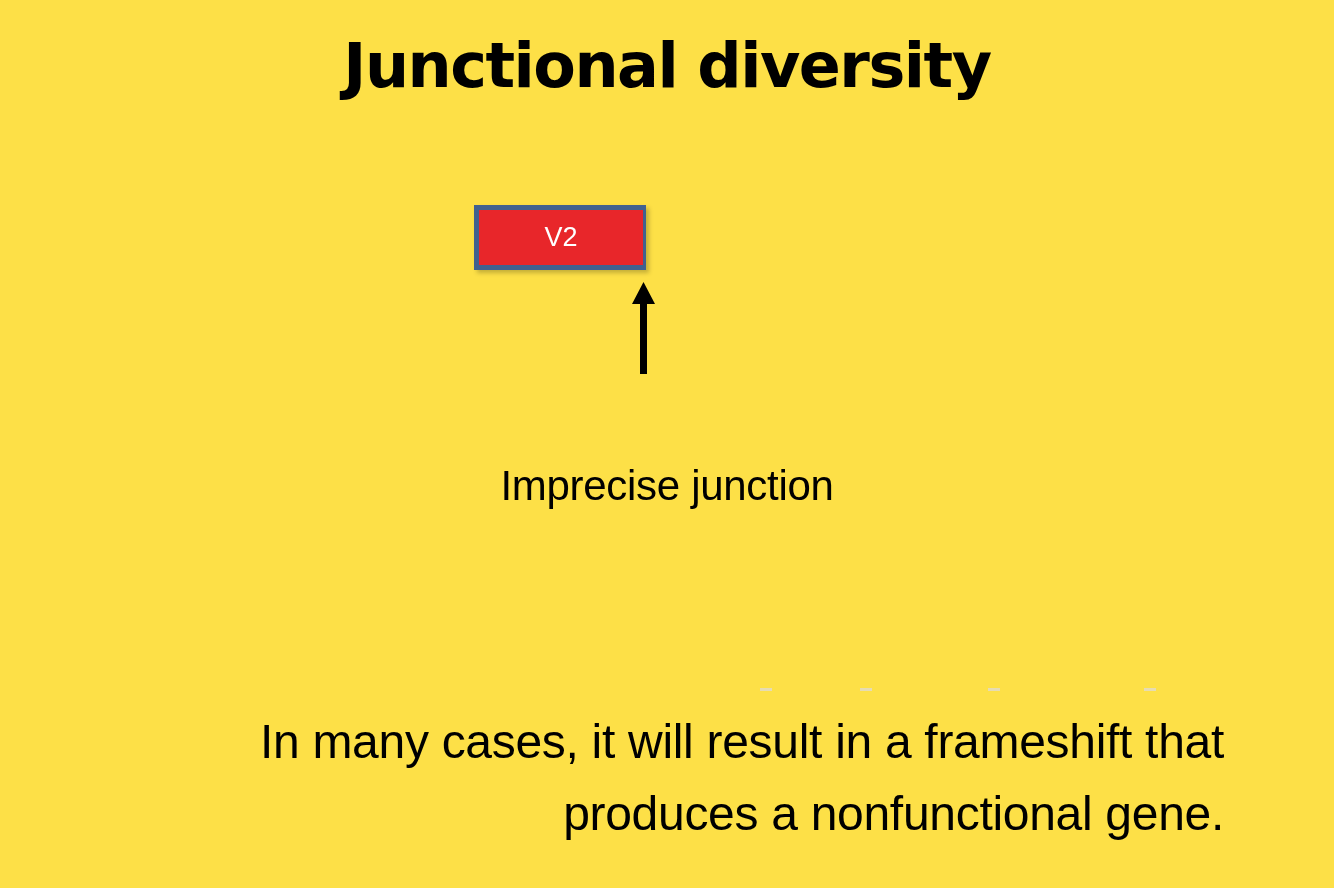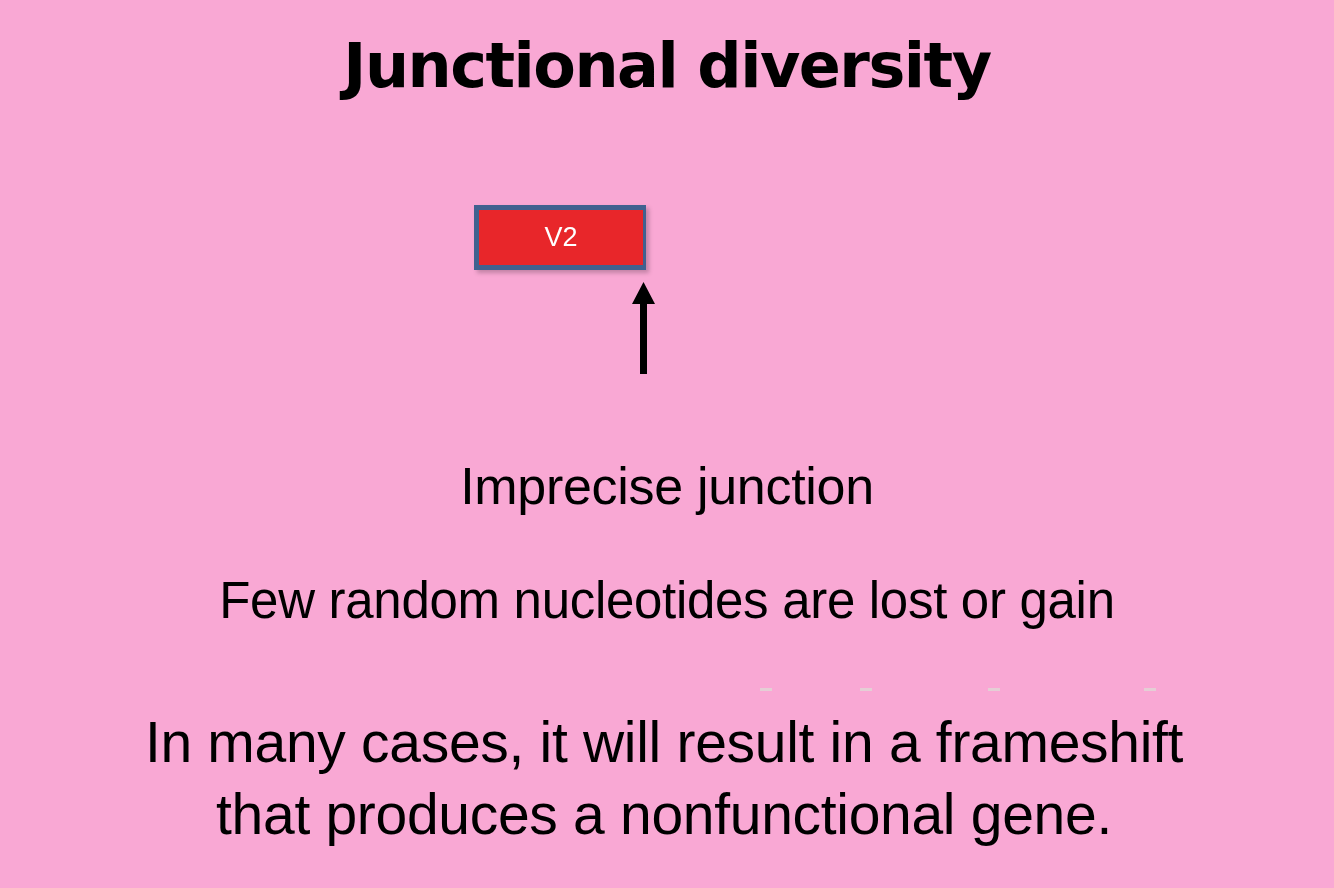--- a/index.html
+++ b/index.html
@@ -11,21 +11,21 @@
 
   body {
     font-family: "Liberation Sans", sans-serif;
     color: #000000;
   }
 
   #slide {
     position: relative;
     width: 1334px;
     height: 888px;
-    background: #f9a8d4;
+    background: #fde047;
     overflow: hidden;
   }
 
   
   .slide-title {
     position: absolute;
     left: 0;
     top: 28px;
     width: 1334px;
     text-align: center;
@@ -92,44 +92,44 @@
     color: #000000;
     white-space: nowrap;
     letter-spacing: -0.3px;
   }
 
   .line-imprecise {
     left: 0;
     top: 455px;
     width: 1334px;
     text-align: center;
-    font-size: 52px;
+    font-size: 42px;
     line-height: 62px;
   }
 
   .line-nucleotides {
     left: 0;
     top: 570px;
     width: 1334px;
     text-align: center;
     font-size: 51px;
     line-height: 62px;
   }
 
   .paragraph-frameshift {
     position: absolute;
     left: 104px;
     top: 706px;
     width: 1120px;
     font-family: "Liberation Sans", sans-serif;
-    font-size: 57px;
+    font-size: 48px;
     line-height: 72px;
     letter-spacing: -0.3px;
     color: #000000;
-    text-align: center;
+    text-align: right;
   }
 
   
   .artifact-row {
     position: absolute;
     left: 760px;
     top: 688px;
     width: 400px;
     height: 4px;
   }
@@ -161,17 +161,16 @@
 
   <div class="body-line line-imprecise">Imprecise junction</div>
 
   <div class="artifact-row">
     <div class="artifact" style="left:0px"></div>
     <div class="artifact" style="left:100px"></div>
     <div class="artifact" style="left:228px"></div>
     <div class="artifact" style="left:384px"></div>
   </div>
 
-  <div class="body-line line-nucleotides">Few random nucleotides are lost or gain</div>
 
   <div class="paragraph-frameshift">In many cases, it will result in a frameshift that produces a nonfunctional gene.</div>
 
 </div>
 
 </body></html>

